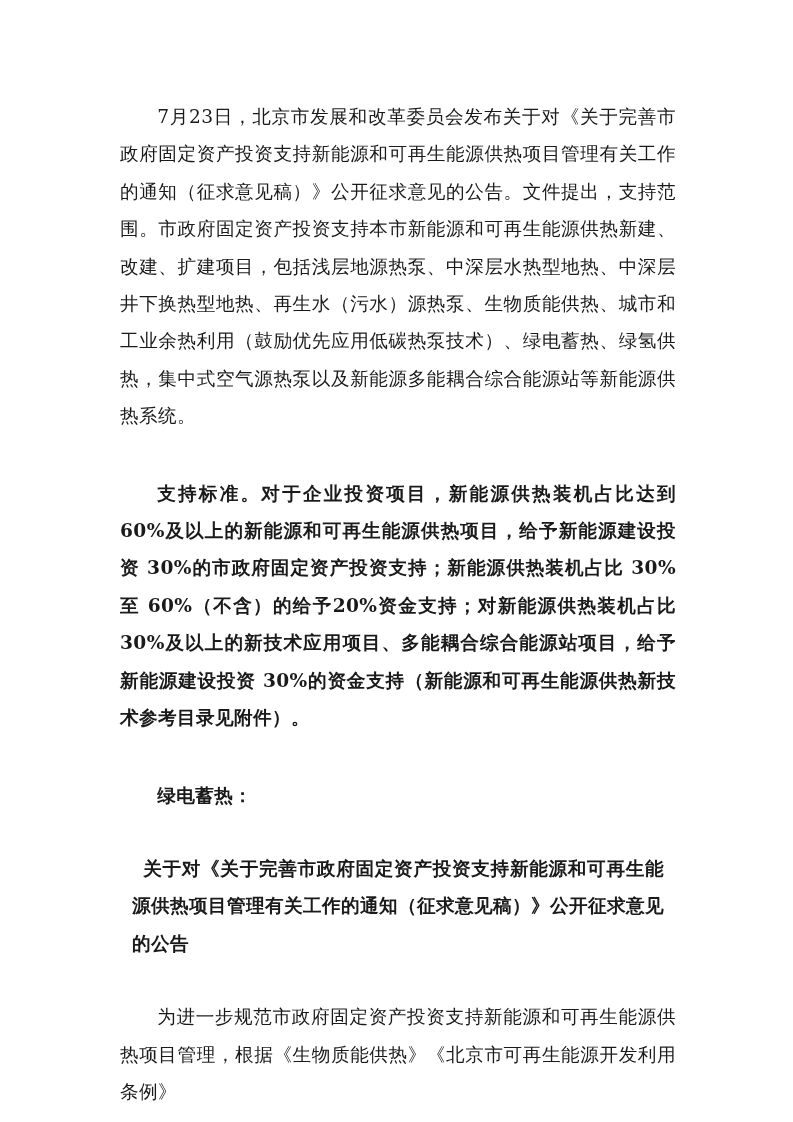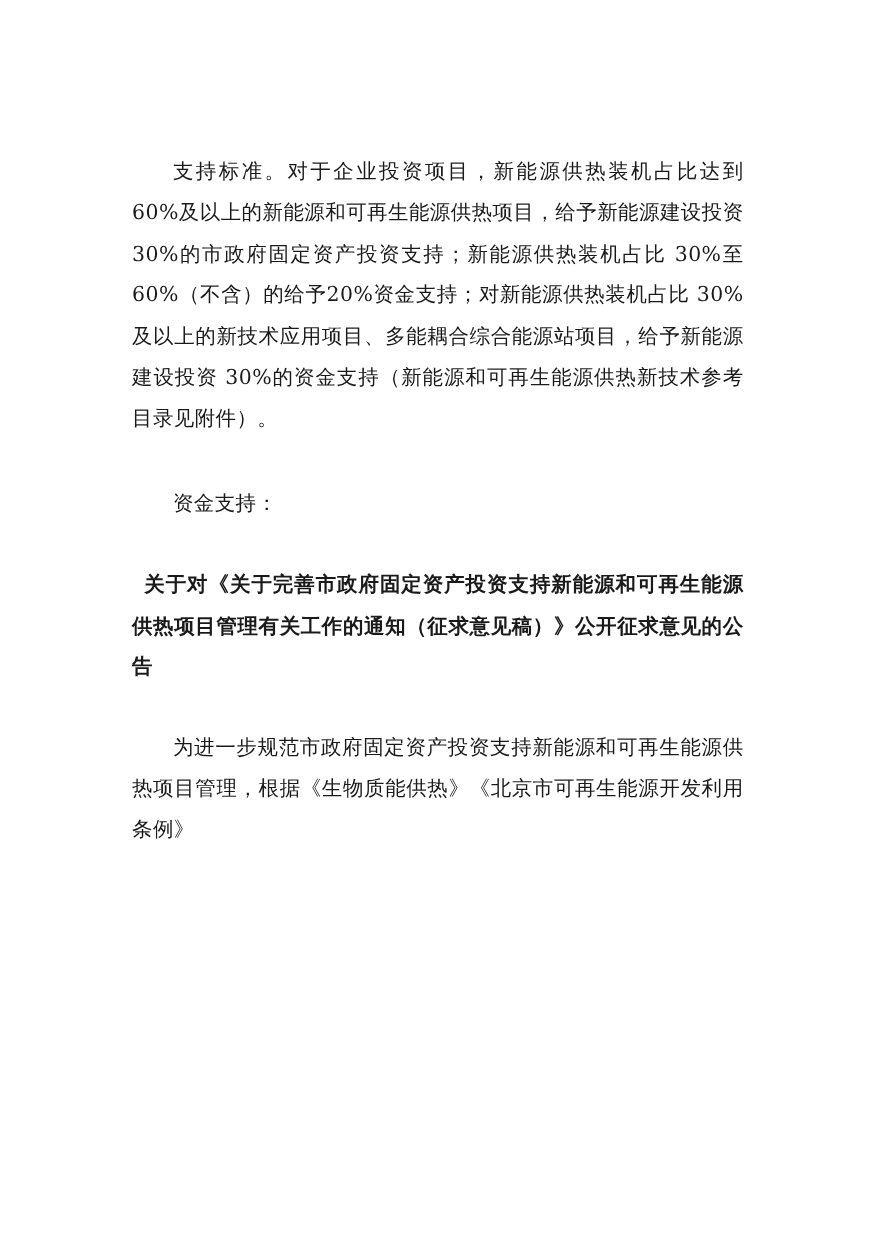--- a/index.html
+++ b/index.html
@@ -1,26 +1,27 @@
 <!DOCTYPE html>
 <html><head>
 <meta charset="utf-8">
 <style>
   html, body { margin: 0; padding: 0; background: #ffffff; }
   body { width: 793px; height: 1122px; position: relative; overflow: hidden;
          font-family: "DejaVu Serif", "Liberation Serif", serif; color: #1a1a1a; }
   .page { position: absolute; left: 120px; top: 98px; width: 556px; }
   .para { margin: 0; font-size: 18.6px; line-height: 37.4px; text-align: justify;
           text-align-last: left; text-indent: 2em; letter-spacing: 0.4px; }
-  .para.gap-lg { margin-top: 40px; }
-  .title { margin: 0; margin-top: 36px; font-size: 18.6px; line-height: 37.4px; font-weight: bold;
+  .para.gap-lg { margin-top: 40px; font-weight: bold; }
+  .title { margin: 12px; margin-top: 36px; font-size: 18.6px; line-height: 37.4px; font-weight: bold;
            text-indent: 0.6em; letter-spacing: 0.4px; text-align: justify; text-align-last: left; }
   .para.after-title { margin-top: 36px; }
 </style>
 </head>
 <body>
 
 <div class="page">
+  <p class="para">7月23日，北京市发展和改革委员会发布关于对《关于完善市政府固定资产投资支持新能源和可再生能源供热项目管理有关工作的通知（征求意见稿）》公开征求意见的公告。文件提出，支持范围。市政府固定资产投资支持本市新能源和可再生能源供热新建、改建、扩建项目，包括浅层地源热泵、中深层水热型地热、中深层井下换热型地热、再生水（污水）源热泵、生物质能供热、城市和工业余热利用（鼓励优先应用低碳热泵技术）、绿电蓄热、绿氢供热，集中式空气源热泵以及新能源多能耦合综合能源站等新能源供热系统。</p>
   <p class="para gap-lg">支持标准。对于企业投资项目，新能源供热装机占比达到 60%及以上的新能源和可再生能源供热项目，给予新能源建设投资 30%的市政府固定资产投资支持；新能源供热装机占比 30%至 60%（不含）的给予20%资金支持；对新能源供热装机占比 30%及以上的新技术应用项目、多能耦合综合能源站项目，给予新能源建设投资 30%的资金支持（新能源和可再生能源供热新技术参考目录见附件）。</p>
-  <p class="para gap-lg">资金支持：</p>
+  <p class="para gap-lg">绿电蓄热：</p>
   <h2 class="title">关于对《关于完善市政府固定资产投资支持新能源和可再生能源供热项目管理有关工作的通知（征求意见稿）》公开征求意见的公告</h2>
   <p class="para after-title">为进一步规范市政府固定资产投资支持新能源和可再生能源供热项目管理，根据《生物质能供热》《北京市可再生能源开发利用条例》</p>
 </div>
 
 </body></html>

